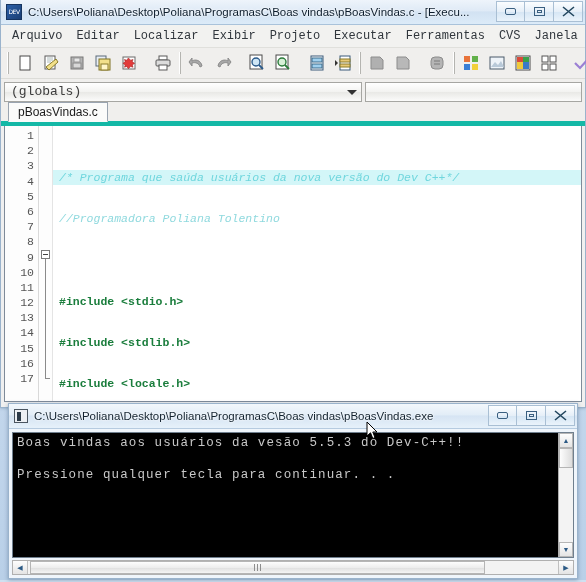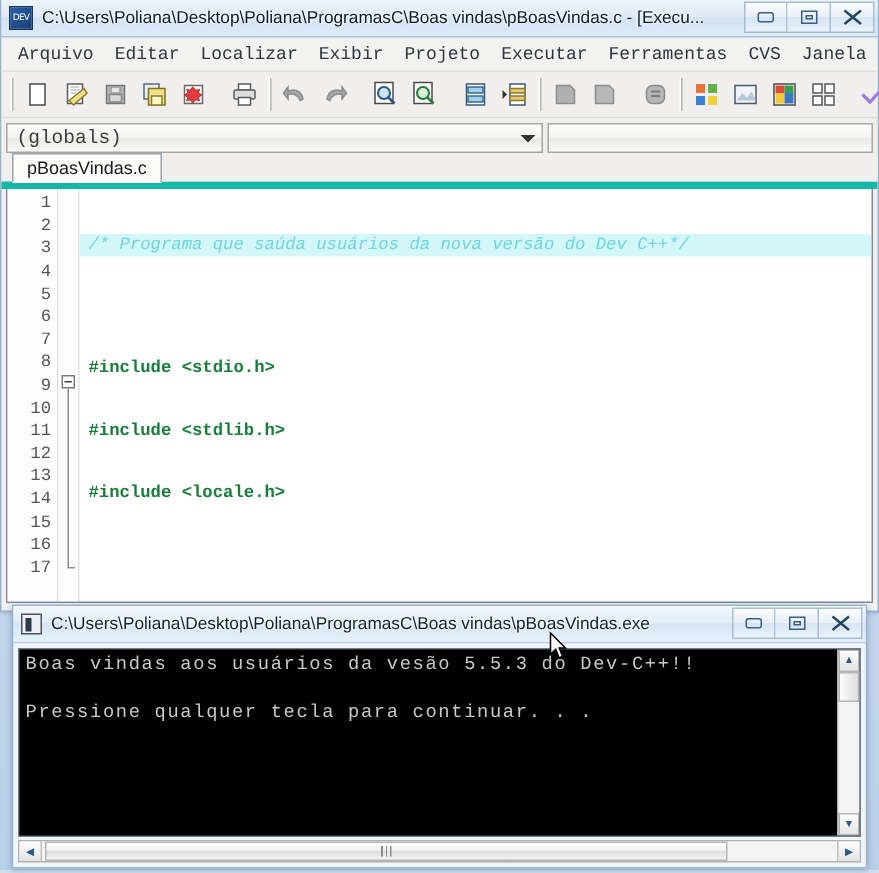--- a/index.html
+++ b/index.html
@@ -244,21 +244,21 @@
   }
   .fold-foot {
     position: absolute;
     left: 6px; top: 252px;
     width: 5px; height: 1px;
     background: #8a8a8a;
   }
   .code {
     flex: 1;
     position: relative;
-    padding-top: 4px;
+    padding-top: 18px;
     font-family: "Liberation Mono", monospace;
     font-size: 11.5px;
     white-space: pre;
     overflow: hidden;
   }
   .code .cl {
     height: 15.2px;
     line-height: 15.2px;
     padding-left: 6px;
     color: #000;
@@ -618,20 +618,21 @@
       </div>
 
       <div class="fold-col">
         <div class="fold-box"></div>
         <div class="fold-line"></div>
         <div class="fold-foot"></div>
       </div>
 
       <div class="code">
         <div class="cl hl"><span class="com">/* Programa que saúda usuários da nova versão do Dev C++*/</span></div>
+        <div class="cl"><span class="com2">//Programadora Poliana Tolentino</span></div>
         <div class="cl"> </div>
         <div class="cl"><span class="pre">#include &lt;stdio.h&gt;</span></div>
         <div class="cl"><span class="pre">#include &lt;stdlib.h&gt;</span></div>
         <div class="cl"><span class="pre">#include &lt;locale.h&gt;</span></div>
         
         
         
         
         
         

